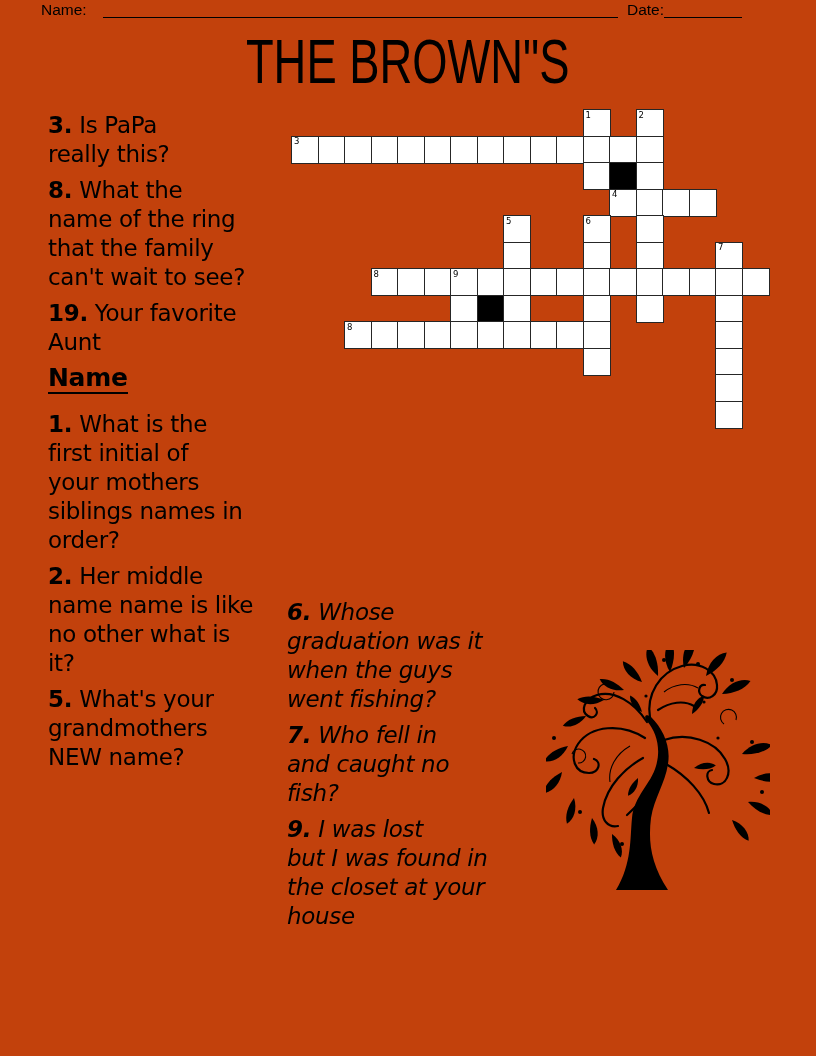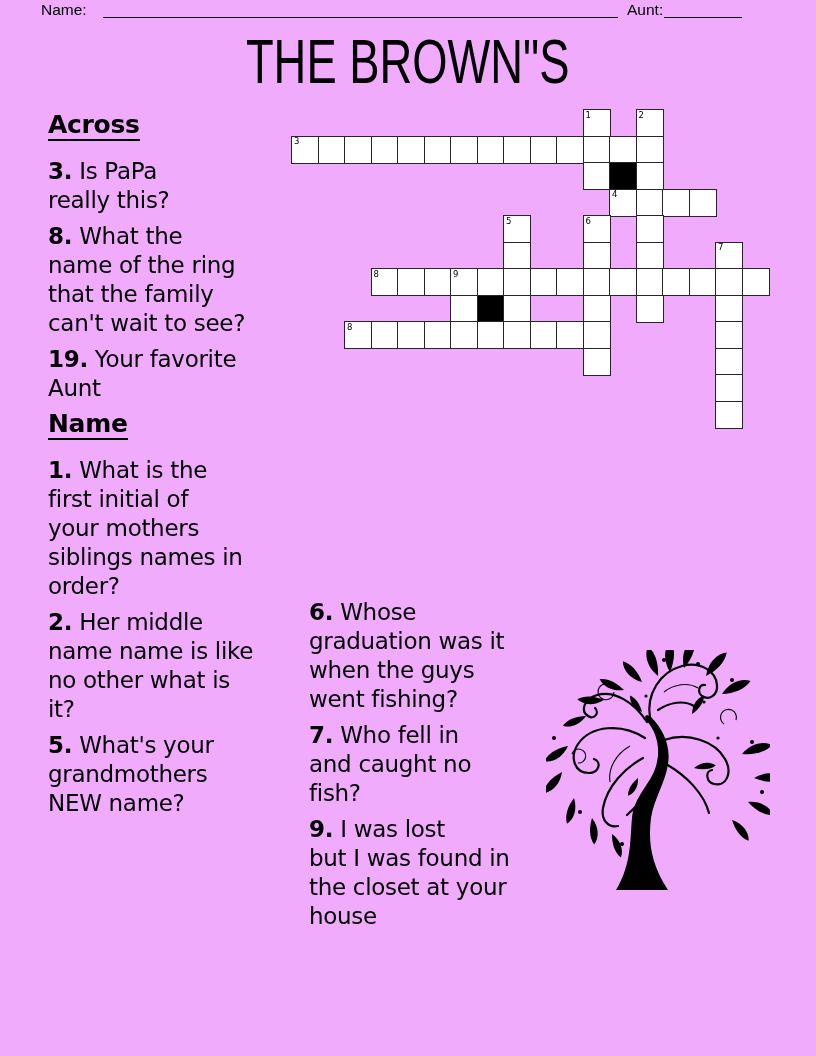--- a/index.html
+++ b/index.html
@@ -1,16 +1,16 @@
 <!DOCTYPE html>
 <html><head>
 <meta charset="utf-8">
 <style>
   html,body{margin:0;padding:0;background:#fff;}
-  .page{position:relative;width:816px;height:1056px;background:#f0abfc;overflow:hidden;
+  .page{position:relative;width:816px;height:1056px;background:#c2410c;overflow:hidden;
         font-family:"DejaVu Sans",sans-serif;color:#000;}
 
   
   .hdr-label{position:absolute;top:1px;font-family:"Liberation Sans",sans-serif;
              font-size:15.5px;color:#000;}
   .blank-line{position:absolute;top:2px;height:15px;border-bottom:1.5px solid #000;}
 
   
   .title{position:absolute;left:0;right:0;top:30px;margin:0;text-align:center;
          font-family:"Liberation Sans",sans-serif;font-weight:normal;
@@ -22,38 +22,38 @@
   .cell{position:absolute;width:28px;height:28px;box-sizing:border-box;
         border:1.5px solid #262626;background:#fff;}
   .cell.black{background:#000;}
   .cellnum{position:absolute;top:0.5px;left:2px;font-size:8.5px;line-height:1;
            font-family:"DejaVu Sans",sans-serif;color:#000;}
 
   
   .col{position:absolute;font-size:23px;line-height:29px;letter-spacing:-0.3px;
        white-space:nowrap;}
   .col-left{left:48px;top:111px;width:245px;}
-  .col-mid{left:309px;top:598px;width:240px;}
+  .col-mid{left:287px;top:598px;width:240px;font-style:italic;}
   .heading{display:inline-block;font-size:25px;font-weight:bold;line-height:27px;
            border-bottom:2.5px solid #000;padding-bottom:1px;margin:0 0 8px 0;}
   .heading-wrap{margin:0 0 8px 0;}
   .clue{margin:0 0 7px 0;}
   .cnum{font-weight:bold;}
 
   
   .tree{position:absolute;left:546px;top:650px;width:224px;height:242px;}
 </style>
 </head>
 <body>
 
 <div class="page">
 
   <span class="hdr-label" style="left:41px;">Name:</span>
   <div class="blank-line" style="left:103px;width:515px;"></div>
-  <span class="hdr-label" style="left:627px;">Aunt:</span>
+  <span class="hdr-label" style="left:627px;">Date:</span>
   <div class="blank-line" style="left:664px;width:78px;"></div>
 
   <h1 class="title"><span class="tinner">THE BROWN"S</span></h1>
 
   <div class="grid">
       <div class="cell" style="left: 291.5px; top: 0px;">
         <span class="cellnum">1</span>
       </div>
       <div class="cell" style="left: 344.5px; top: 0px;">
         <span class="cellnum">2</span>
@@ -134,21 +134,20 @@
       <div class="cell" style="left: 265px; top: 212px;"></div>
       <div class="cell" style="left: 291.5px; top: 212px;"></div>
       <div class="cell" style="left: 424px; top: 212px;"></div>
       <div class="cell" style="left: 291.5px; top: 238.5px;"></div>
       <div class="cell" style="left: 424px; top: 238.5px;"></div>
       <div class="cell" style="left: 424px; top: 265px;"></div>
       <div class="cell" style="left: 424px; top: 291.5px;"></div>
     </div>
 
   <div class="col col-left">
-    <div class="heading-wrap"><span class="heading">Across</span></div>
     <div>
         <div class="clue"><span class="cnum">3.</span> Is PaPa<br>really this?</div>
         <div class="clue"><span class="cnum">8.</span> What the<br>name of the ring<br>that the family<br>can't wait to see?</div>
         <div class="clue"><span class="cnum">19.</span> Your favorite<br>Aunt</div>
       </div>
     <div class="heading-wrap"><span class="heading">Name</span></div>
     <div>
         <div class="clue"><span class="cnum">1.</span> What is the<br>first initial of<br>your mothers<br>siblings names in<br>order?</div>
         <div class="clue"><span class="cnum">2.</span> Her middle<br>name name is like<br>no other what is<br>it?</div>
         <div class="clue"><span class="cnum">5.</span> What's your<br>grandmothers<br>NEW name?</div>

